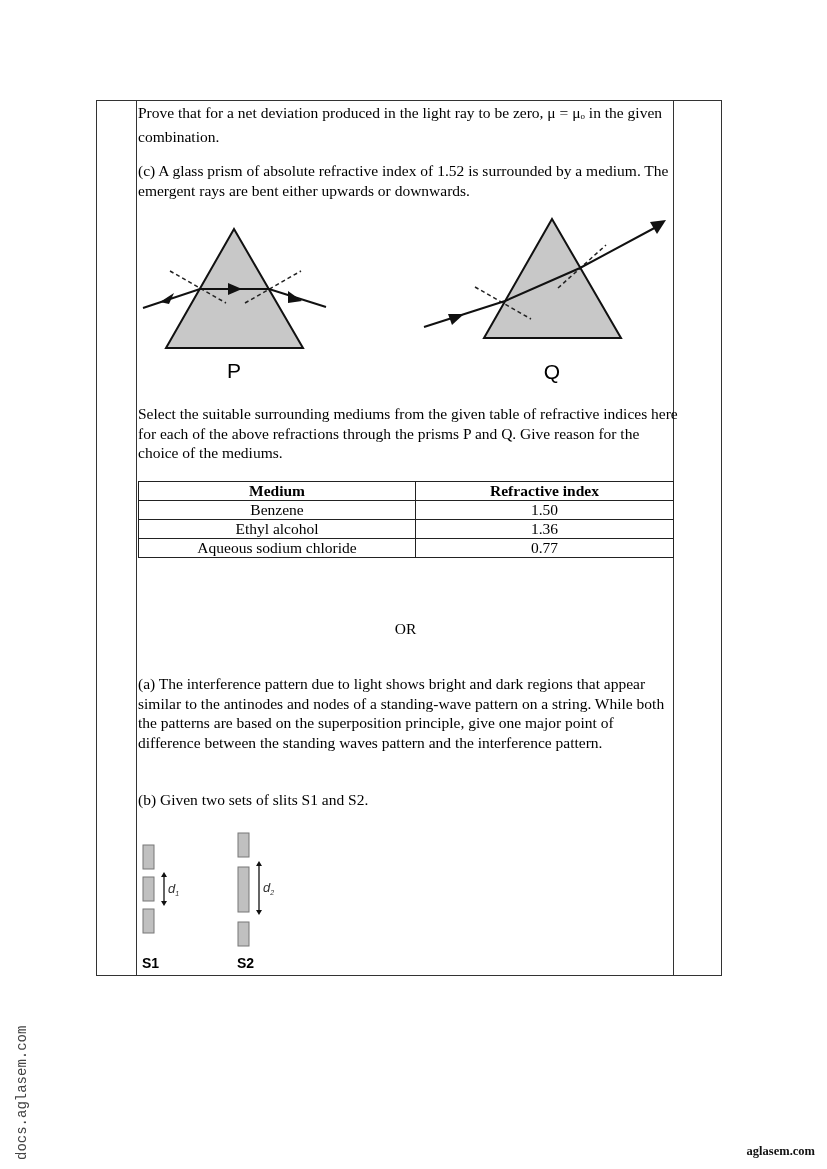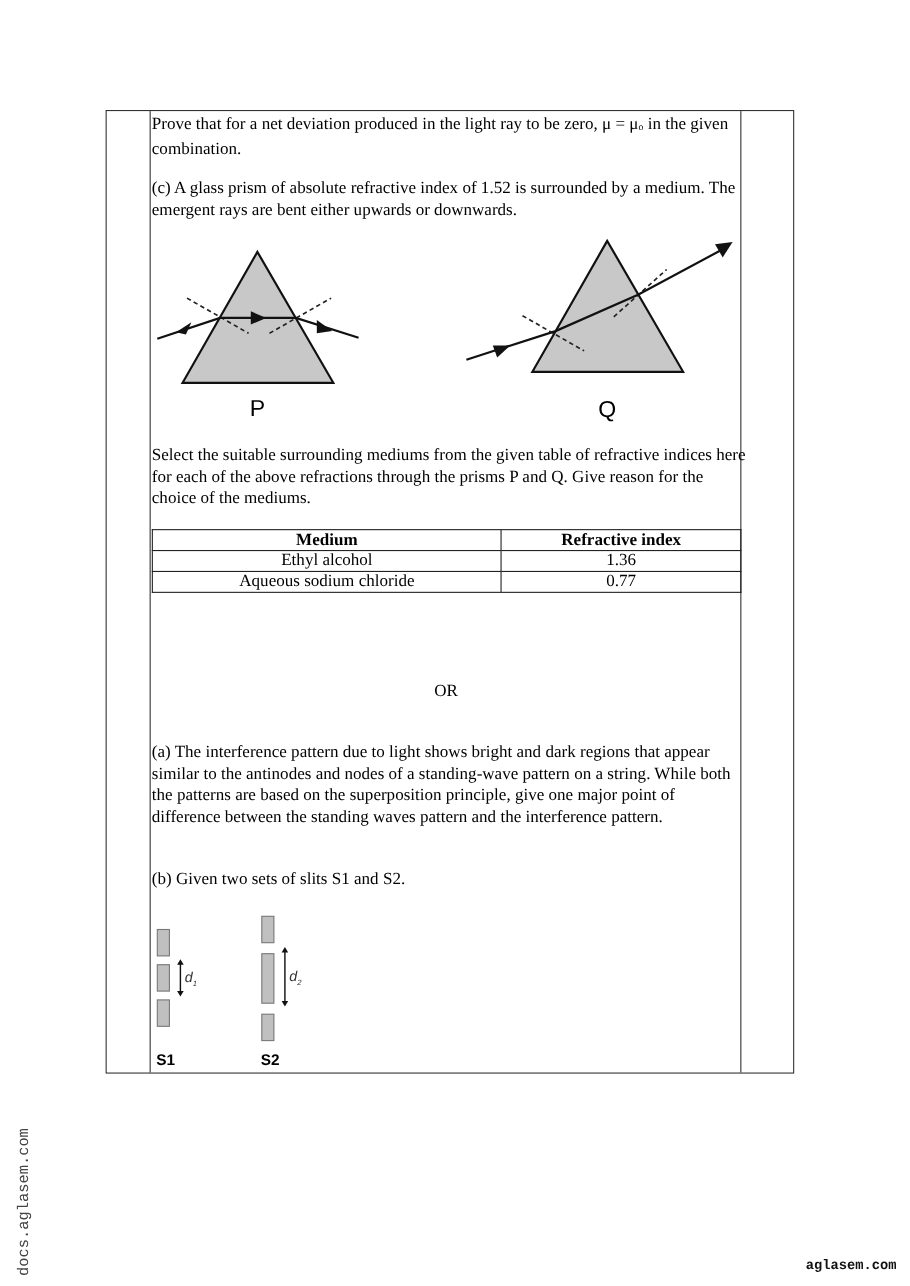--- a/index.html
+++ b/index.html
@@ -14,21 +14,21 @@
   .or { position: absolute; left: 0; width: 535px; text-align: center; font-weight: normal; }
   table.media { position: absolute; left: 0; top: 380px; width: 536px; border-collapse: collapse;
                 font-size: 15.5px; padding-left: 46px; }
   table.media th, table.media td { border: 1.5px solid #222; height: 18px; padding: 0; text-align: center;
                 line-height: 18px; }
   table.media th { font-weight: bold; }
   svg.fig { position: absolute; left: 0; top: 0; overflow: visible; }
   .watermark-left { position: absolute; left: 14px; top: 1160px; transform-origin: 0 0;
                     transform: rotate(-90deg); font-family: "Liberation Mono", monospace;
                     font-size: 14px; color: #444; white-space: nowrap; }
-  .watermark-right { position: absolute; right: 12px; top: 1144px; font-family: Liberation Mono, monospace;
+  .watermark-right { position: absolute; right: 12px; top: 1144px; font-family: Liberation Serif, serif;
                      font-weight: bold; font-size: 12.5px; color: #111; }
 </style>
 </head>
 <body>
 
 <div class="outer">
   <div class="vline" style="left:39px"></div>
   <div class="vline" style="left:576px"></div>
 
   <div class="content">
@@ -69,20 +69,24 @@
 
     <table class="media">
       <thead>
         <tr>
           <th>Medium</th>
           <th>Refractive index</th>
         </tr>
       </thead>
       <tbody>
         <tr>
+          <td style="width:276px">Benzene</td>
+          <td>1.50</td>
+        </tr>
+        <tr>
           <td>Ethyl alcohol</td>
           <td>1.36</td>
         </tr>
         <tr>
           <td>Aqueous sodium chloride</td>
           <td>0.77</td>
         </tr>
       </tbody>
     </table>
 

